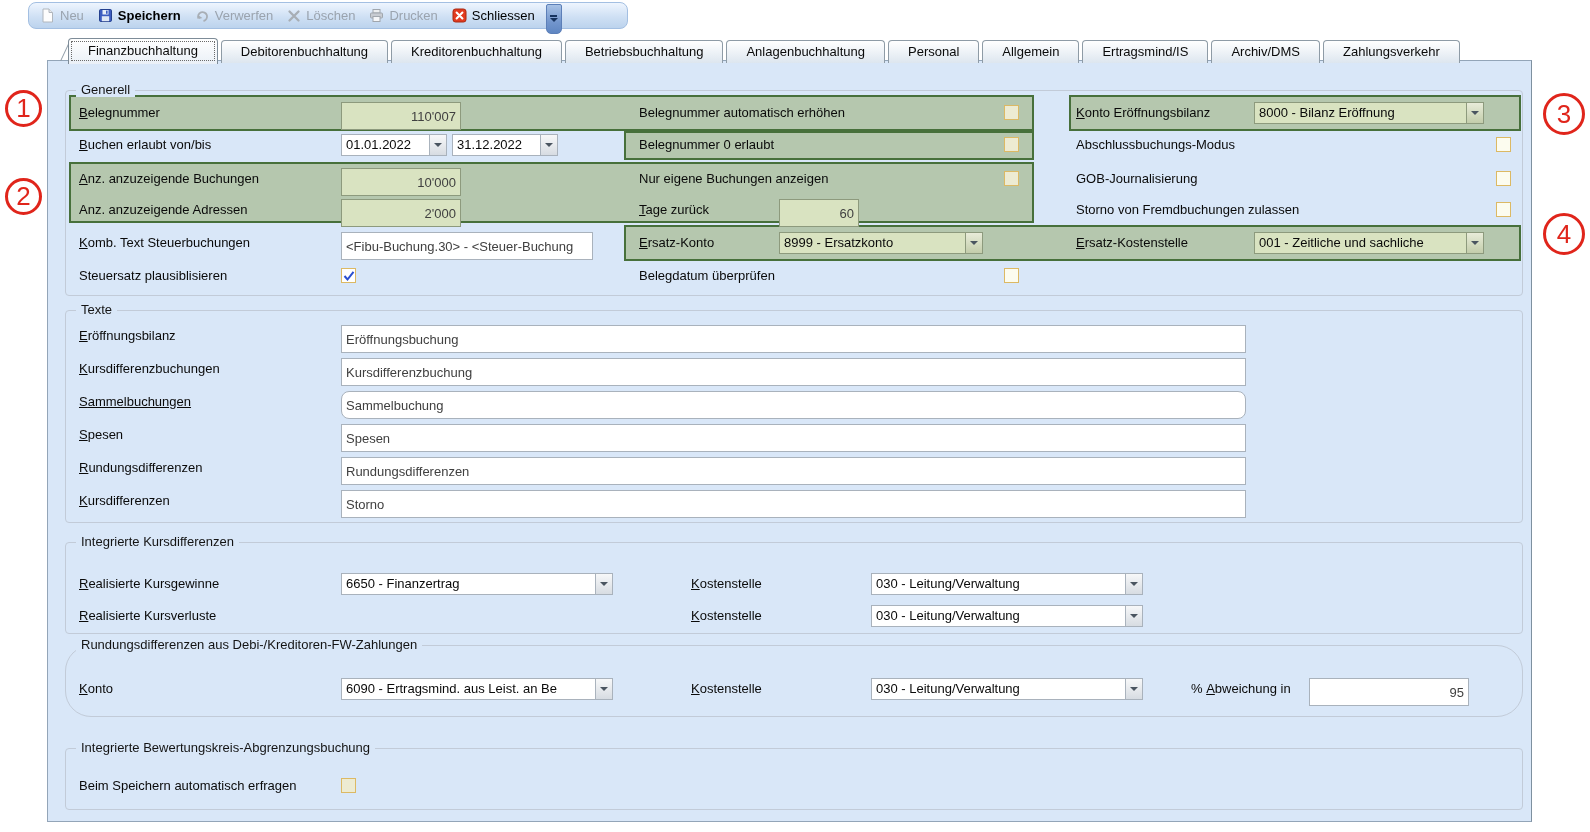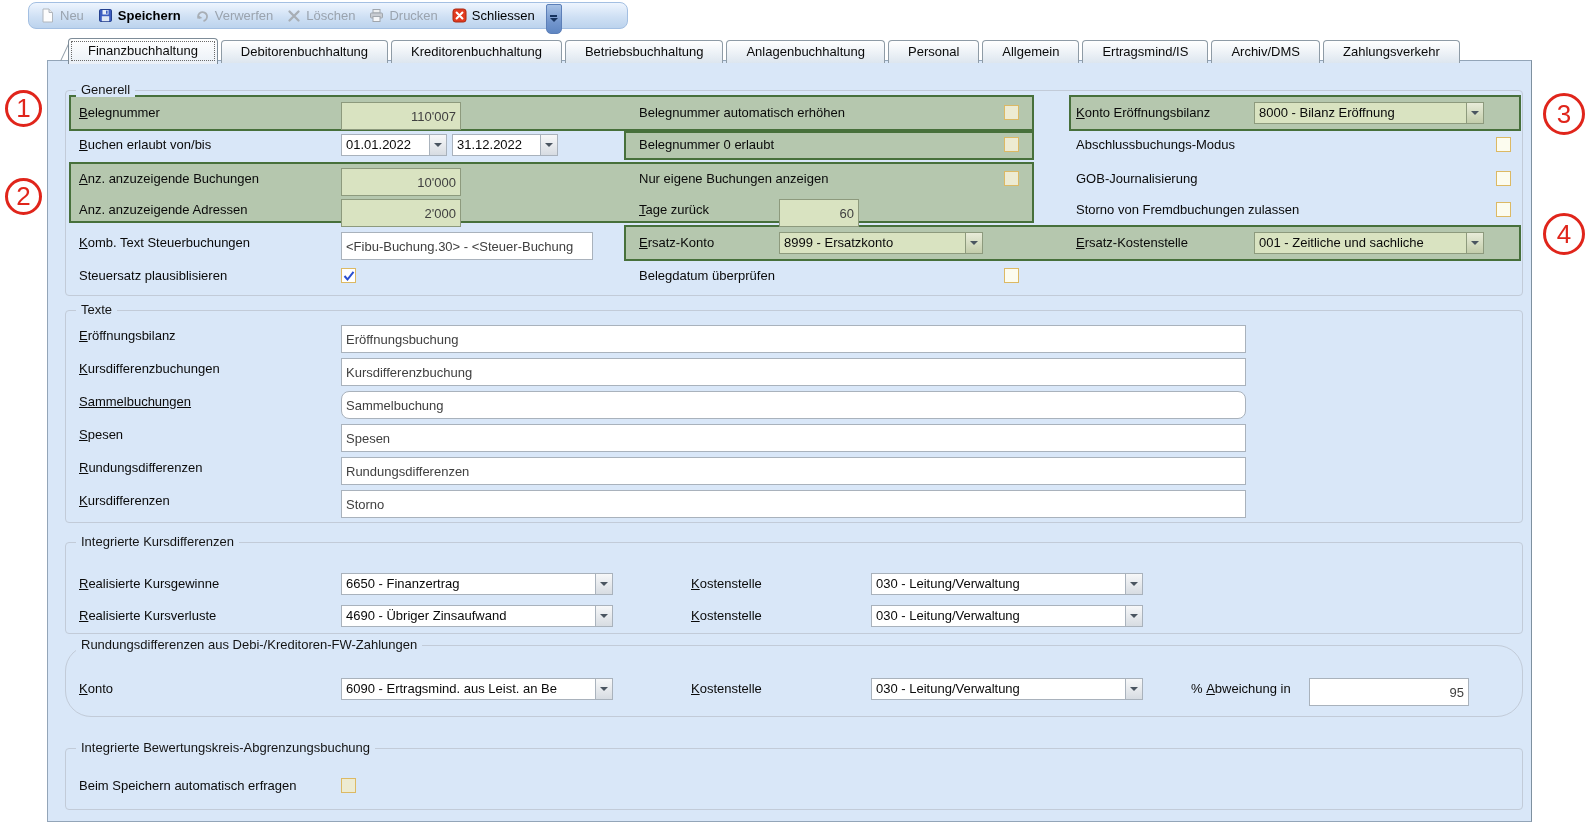--- a/index.html
+++ b/index.html
@@ -260,24 +260,20 @@
       <span class="combo-text">6650 - Finanzertrag</span>
       <span class="combo-btn"></span>
     </div>
     <div class="lbl mn" style="left:625px; top:30px;">Kostenstelle</div>
     <div class="combo" style="left:805px; top:30px; width:272px;">
       <span class="combo-text">030 - Leitung/Verwaltung</span>
       <span class="combo-btn"></span>
     </div>
 
     <div class="lbl mn" style="left:13px; top:62px;">Realisierte Kursverluste</div>
-    <div class="combo" style="left:275px; top:62px; width:272px;">
-      <span class="combo-text">4690 - Übriger Zinsaufwand</span>
-      <span class="combo-btn"></span>
-    </div>
     <div class="lbl mn" style="left:625px; top:62px;">Kostenstelle</div>
     <div class="combo" style="left:805px; top:62px; width:272px;">
       <span class="combo-text">030 - Leitung/Verwaltung</span>
       <span class="combo-btn"></span>
     </div>
   </div>
 
   <div class="group" style="left:65px; top:645px; width:1458px; height:72px;border-radius:26px;">
     <div class="gtitle">Rundungsdifferenzen aus Debi-/Kreditoren-FW-Zahlungen</div>
 

